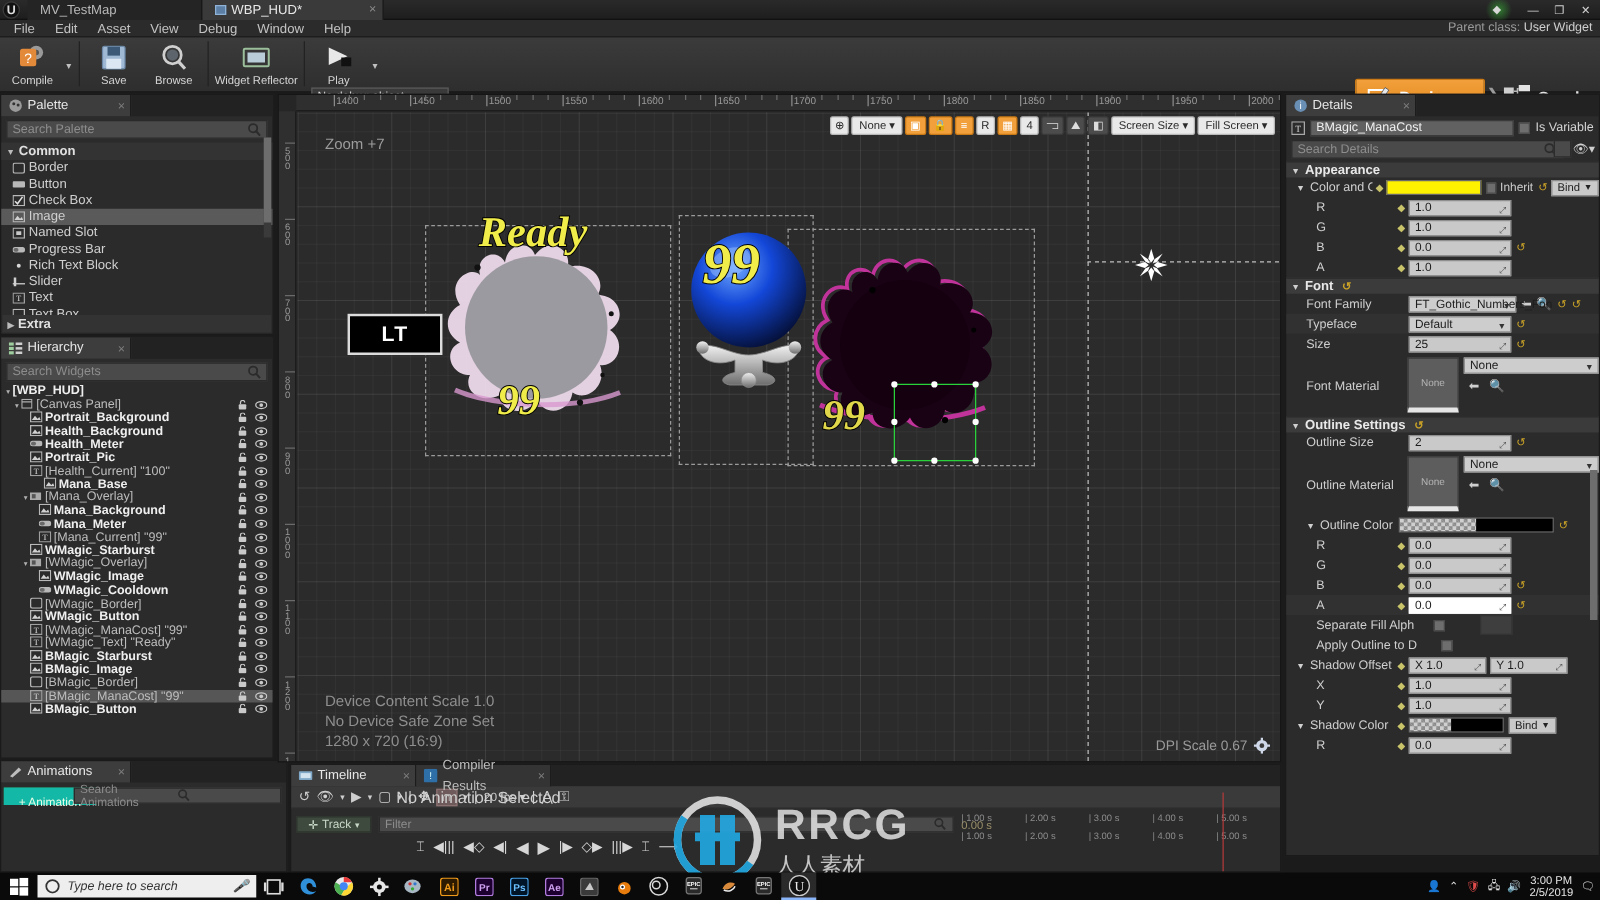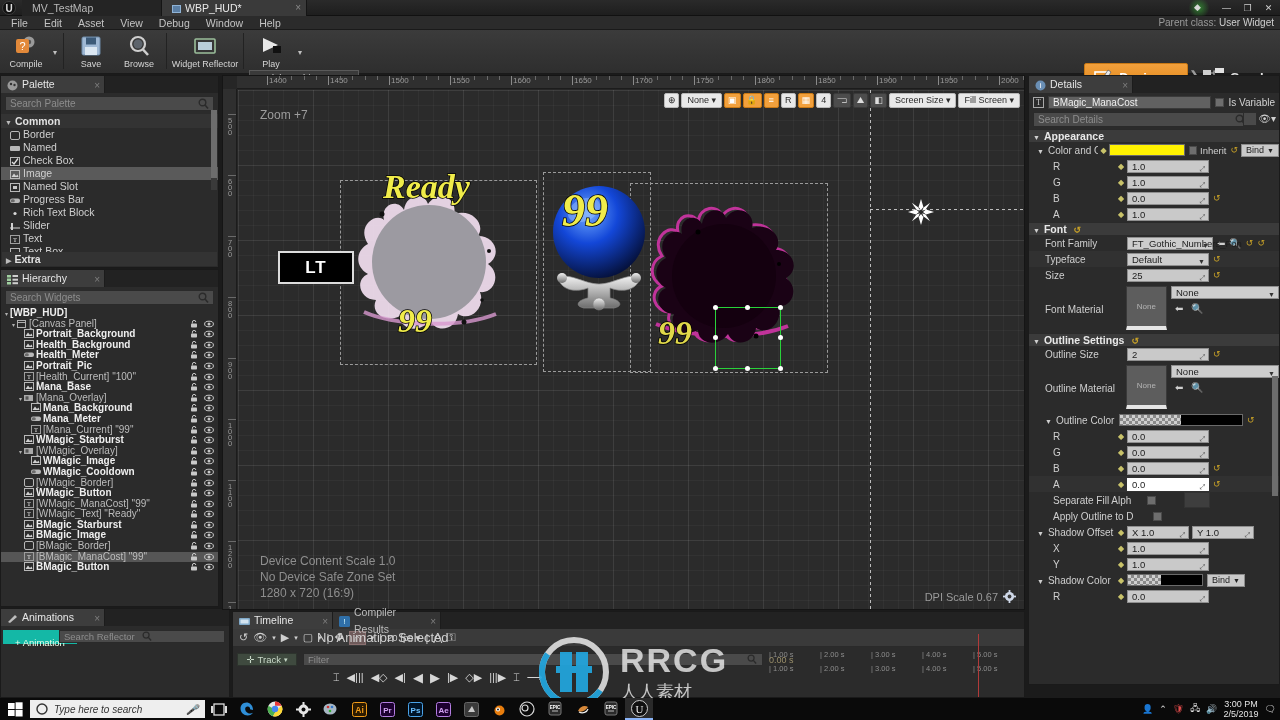--- a/index.html
+++ b/index.html
@@ -359,21 +359,21 @@
     </div>
     <div class="grp">
       <span class="ar">▼</span><span>Common</span>
     </div>
     <div id="palette-items">
         <div class="pitem"><span class="gi"><svg width="10" height="9">
               <rect x="0.5" y="0.5" width="9" height="8" rx="1.5" fill="none" stroke="#b8b8b8"></rect>
             </svg></span><span>Border</span></div>
         <div class="pitem"><span class="gi"><svg width="10" height="9">
               <rect x="0" y="2" width="10" height="5" rx="1" fill="#b8b8b8"></rect>
-            </svg></span><span>Named</span></div>
+            </svg></span><span>Button</span></div>
         <div class="pitem"><span class="gi"><svg width="10" height="9">
               <rect x="0.5" y="0.5" width="9" height="8" fill="none" stroke="#b8b8b8"></rect>
               <path d="M2 5 L4 7 L8 1.5" stroke="#e0e0e0" fill="none" stroke-width="1.3"></path>
             </svg></span><span>Check Box</span></div>
         <div class="pitem sel"><span class="gi"><svg width="10" height="9">
               <rect x="0.5" y="0.5" width="9" height="8" fill="none" stroke="#b8b8b8"></rect>
               <path d="M1.5 7 L4 3.5 L6 6 L7.5 4.5 L8.5 7 Z" fill="#d0d0d0"></path>
             </svg></span><span>Image</span></div>
         <div class="pitem"><span class="gi"><svg width="10" height="9">
               <rect x="0.5" y="0.5" width="9" height="8" fill="none" stroke="#b8b8b8"></rect>
@@ -505,21 +505,21 @@
             </svg></span><span class="dim">[Health_Current] "100"</span><span class="hicons">
             <span class="lk"><svg width="8" height="8" viewBox="0 0 8 8">
                 <rect x="1" y="3.4" width="6" height="4.2" rx="0.8" fill="#c9c9c9"></rect>
                 <path d="M2.4 3.4 V2.2 A1.6 1.6 0 0 1 5.8 2" fill="none" stroke="#c9c9c9" stroke-width="1"></path>
               </svg></span>
             <span class="ey"><svg width="10" height="8" viewBox="0 0 10 8">
                 <ellipse cx="5" cy="4" rx="4.4" ry="2.8" fill="none" stroke="#c9c9c9" stroke-width="1"></ellipse>
                 <circle cx="5" cy="4" r="1.5" fill="#c9c9c9"></circle>
               </svg></span>
           </span></div>
-        <div class="hrow" style="padding-left: 16px;"><span class="tw"></span><span class="hi"><svg width="10" height="9">
+        <div class="hrow" style="padding-left: 27px;"><span class="tw"></span><span class="hi"><svg width="10" height="9">
               <rect x="0.5" y="0.5" width="9" height="8" fill="none" stroke="#b8b8b8"></rect>
               <path d="M1.5 7 L4 3.5 L6 6 L7.5 4.5 L8.5 7 Z" fill="#d0d0d0"></path>
             </svg></span><span class="bold">Mana_Base</span><span class="hicons">
             <span class="lk"><svg width="8" height="8" viewBox="0 0 8 8">
                 <rect x="1" y="3.4" width="6" height="4.2" rx="0.8" fill="#c9c9c9"></rect>
                 <path d="M2.4 3.4 V2.2 A1.6 1.6 0 0 1 5.8 2" fill="none" stroke="#c9c9c9" stroke-width="1"></path>
               </svg></span>
             <span class="ey"><svg width="10" height="8" viewBox="0 0 10 8">
                 <ellipse cx="5" cy="4" rx="4.4" ry="2.8" fill="none" stroke="#c9c9c9" stroke-width="1"></ellipse>
                 <circle cx="5" cy="4" r="1.5" fill="#c9c9c9"></circle>
@@ -754,21 +754,21 @@
           <svg width="11" height="11" viewBox="0 0 11 11">
               <path d="M1 9 L8 2 L10 4 L3 10 Z" fill="#bdbdbd"></path>
             </svg>
         </span>
         <span>Animations</span>
         <span class="px">×</span>
       </div>
     </div>
     <div class="addanim">+ Animation</div>
     <div class="animsearch">
-      <span>Search Reflector</span>
+      <span>Search Animations</span>
       <span class="mag">
         <svg width="10" height="10" viewBox="0 0 11 11">
             <circle cx="4.5" cy="4.5" r="3.3" fill="none" stroke="#2b2b2b" stroke-width="1.4"></circle>
             <line x1="7" y1="7" x2="10" y2="10.5" stroke="#2b2b2b" stroke-width="1.6"></line>
           </svg>
       </span>
     </div>
   </div>
 
   <div id="viewport">

